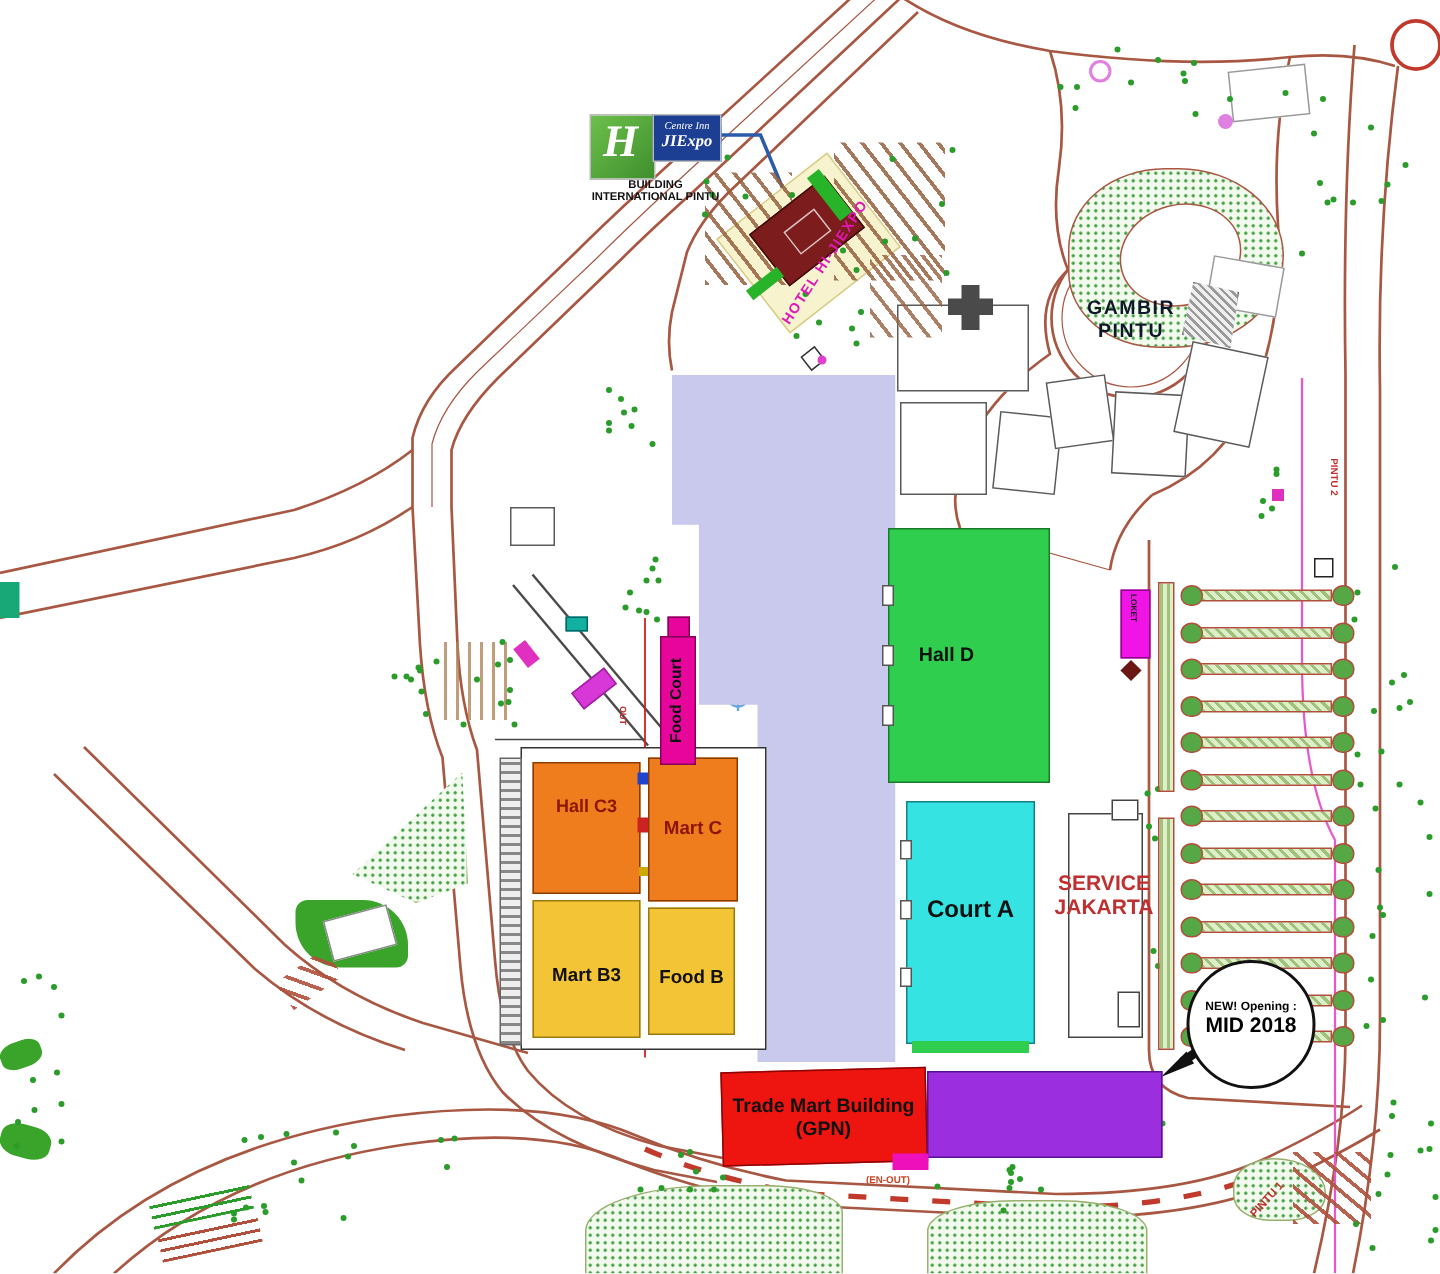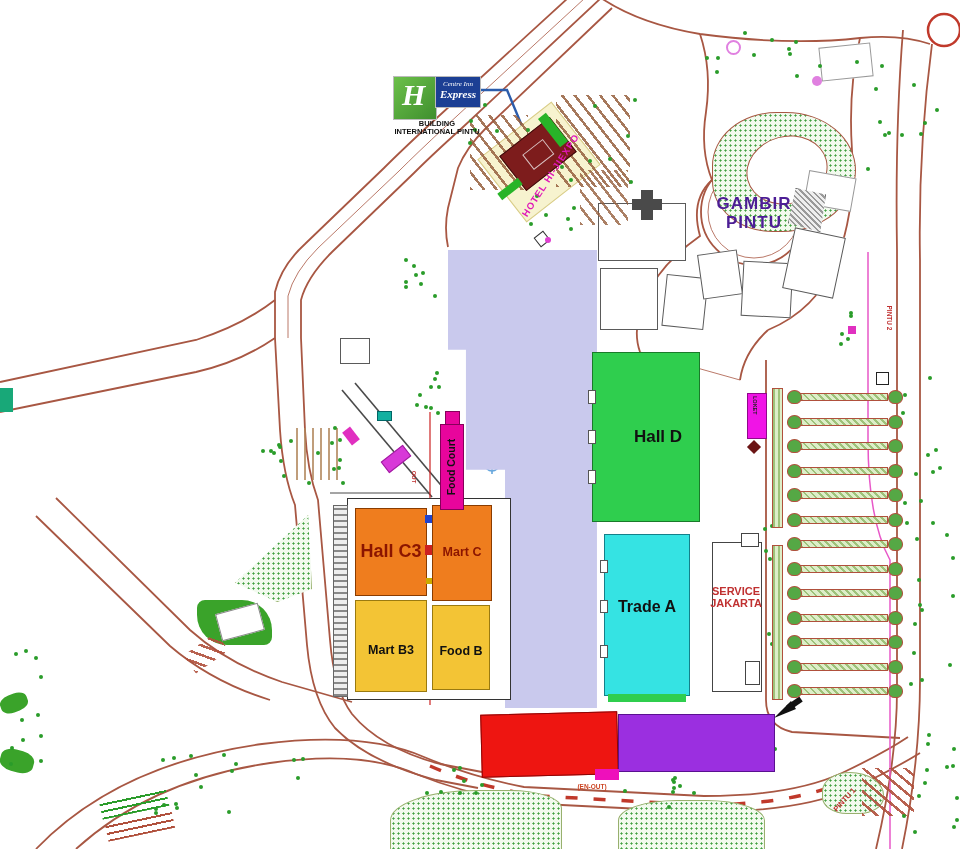--- a/index.html
+++ b/index.html
@@ -124,83 +124,91 @@
               background:repeating-linear-gradient(52deg,#96603e 0 2.5px,transparent 2.5px 10px);"></div>
   <div class="comb" style="left:580px;top:170px;width:48px;height:55px;opacity:.8;
               background:repeating-linear-gradient(52deg,#96603e 0 2.5px,transparent 2.5px 10px);"></div>
 
   <div class="abs" style="left:393px;top:76px;z-index:6;">
     <div class="abs" style="left:0;top:0;width:42px;height:42px;background:linear-gradient(135deg,#6cc04a,#3f8f2e);border:1px solid #bbb;">
       <span style="position:absolute;left:8px;top:1px;color:#fff;font-family:'Liberation Serif',serif;font-style:italic;font-weight:bold;font-size:30px;">H</span>
     </div>
     <div class="abs" style="left:42px;top:0;width:44px;height:30px;background:#1c3f94;border:1px solid #bbb;color:#fff;text-align:center;">
       <div style="font-family:'Liberation Serif',serif;font-style:italic;font-size:7px;margin-top:3px;">Centre Inn</div>
-      <div style="font-family:'Liberation Serif',serif;font-style:italic;font-weight:bold;font-size:11px;">Express</div>
+      <div style="font-family:'Liberation Serif',serif;font-style:italic;font-weight:bold;font-size:11px;">JIExpo</div>
     </div>
   </div>
   <div class="lbl" style="left:437px;top:128px;font-size:7.5px;">
     <div>BUILDING</div>
     <div>INTERNATIONAL PINTU</div>
   </div>
   <div class="abs" style="left:524px;top:210px;transform:rotate(-57deg);transform-origin:0 50%;color:#e018b8;
               font-weight:bold;font-size:9.5px;letter-spacing:1px;z-index:6;white-space:nowrap;">HOTEL HI-JIEXPO</div>
 
-  <div class="lbl" style="left:754px;top:213px;font-size:17px;color:#4c1d95;letter-spacing:1px;">
+  <div class="lbl" style="left:754px;top:213px;font-size:13px;color:#0f172a;letter-spacing:1px;">
     <div>GAMBIR</div>
     <div>PINTU</div>
   </div>
 
   <div class="bld" style="left:347px;top:498px;width:164px;height:202px;background:#fff;border:1.5px solid #333;"></div>
   <div class="comb" style="left:333px;top:505px;width:13px;height:190px;border:1px solid #666;z-index:3;
               background:repeating-linear-gradient(0deg,#888 0 2px,#eee 2px 6px);"></div>
 
   <div class="bld" style="left:592px;top:352px;width:108px;height:170px;background:#2fce4e;border:1px solid #1a7a2a;"></div>
   <div class="notch" style="left:588px;top:390px;width:8px;height:14px;"></div>
   <div class="notch" style="left:588px;top:430px;width:8px;height:14px;"></div>
   <div class="notch" style="left:588px;top:470px;width:8px;height:14px;"></div>
-  <div class="lbl" style="left:658px;top:437px;font-size:17px;">Hall D</div>
+  <div class="lbl" style="left:631px;top:437px;font-size:13px;">Hall D</div>
 
   <div class="bld" style="left:604px;top:534px;width:86px;height:162px;background:#35e3e3;border:1px solid #14808a;"></div>
   <div class="notch" style="left:600px;top:560px;width:8px;height:13px;"></div>
   <div class="notch" style="left:600px;top:600px;width:8px;height:13px;"></div>
   <div class="notch" style="left:600px;top:645px;width:8px;height:13px;"></div>
   <div class="abs" style="left:608px;top:694px;width:78px;height:8px;background:#2fce4e;z-index:3;"></div>
-  <div class="lbl" style="left:647px;top:607px;font-size:16px;">Trade A</div>
+  <div class="lbl" style="left:647px;top:607px;font-size:16px;">Court A</div>
 
   <div class="bld" style="left:712px;top:542px;width:50px;height:150px;background:#fff;border:1.5px solid #444;">
     <div class="abs" style="left:28px;top:-10px;width:16px;height:12px;background:#fff;border:1.5px solid #444;"></div>
     <div class="abs" style="left:32px;top:118px;width:13px;height:22px;background:#fff;border:1.5px solid #444;"></div>
   </div>
-  <div class="lbl" style="left:736px;top:597px;font-size:11px;color:#c03030;">
+  <div class="lbl" style="left:736px;top:597px;font-size:14px;color:#c03030;">
     <div>SERVICE</div>
     <div>JAKARTA</div>
   </div>
 
   <div class="bld" style="left:355px;top:508px;width:72px;height:88px;background:#ef7d1e;border:1px solid #8a3c00;"></div>
-  <div class="lbl" style="left:391px;top:551px;font-size:18px;color:#8b1500;">Hall C3</div>
+  <div class="lbl" style="left:391px;top:538px;font-size:12px;color:#8b1500;">Hall C3</div>
   <div class="bld" style="left:432px;top:505px;width:60px;height:96px;background:#ef7d1e;border:1px solid #8a3c00;"></div>
   <div class="lbl" style="left:462px;top:552px;font-size:12.5px;color:#8b1500;">Mart C</div>
 
   <div class="bld" style="left:355px;top:600px;width:72px;height:92px;background:#f3c435;border:1px solid #9a7a10;"></div>
   <div class="lbl" style="left:391px;top:650px;font-size:12.5px;">Mart B3</div>
   <div class="bld" style="left:432px;top:605px;width:58px;height:85px;background:#f3c435;border:1px solid #9a7a10;"></div>
   <div class="lbl" style="left:461px;top:651px;font-size:12.5px;">Food B</div>
 
   <div class="mark" style="left:425px;top:515px;width:7px;height:8px;background:#2244cc;"></div>
   <div class="mark" style="left:425px;top:545px;width:7px;height:10px;background:#cc2222;"></div>
   <div class="mark" style="left:426px;top:578px;width:6px;height:6px;background:#ccaa00;"></div>
 
   <div class="bld" style="left:440px;top:424px;width:24px;height:86px;background:#e8059c;border:1.5px solid #86005a;"></div>
   <div class="mark" style="left:445px;top:411px;width:13px;height:12px;background:#e8059c;border:1px solid #86005a;"></div>
   <div class="lbl" style="left:452px;top:467px;font-size:10.5px;transform:translate(-50%,-50%) rotate(-90deg);">Food Court</div>
 
   <div class="bld" style="left:481px;top:713px;width:137px;height:63px;background:#ee1511;border:1px solid #8a0505;transform:rotate(-1.5deg);"></div>
+  <div class="lbl" style="left:549px;top:745px;font-size:13px;">
+    <div>Trade Mart Building</div>
+    <div>(GPN)</div>
+  </div>
 
   <div class="bld" style="left:618px;top:714px;width:157px;height:58px;background:#9b2fe0;border:1px solid #5a1090;"></div>
 
+  <div class="abs" style="left:791px;top:640px;width:82px;height:82px;background:#fff;border:2.5px solid #111;border-radius:50%;z-index:6;text-align:center;">
+    <div style="font-weight:bold;font-size:8px;margin-top:24px;">NEW! Opening :</div>
+    <div style="font-weight:bold;font-size:14px;">MID 2018</div>
+  </div>
 
   <div class="lbl" style="left:889px;top:318px;font-size:6.5px;color:#c03030;transform:translate(-50%,-50%) rotate(90deg);">PINTU 2</div>
   <div class="lbl" style="left:845px;top:800px;font-size:7.5px;color:#c03030;transform:translate(-50%,-50%) rotate(-48deg);">PINTU 1</div>
   <div class="lbl" style="left:592px;top:787px;font-size:6.5px;color:#cc4422;">(EN-OUT)</div>
   <div class="lbl" style="left:414px;top:477px;font-size:6px;color:#c03030;transform:translate(-50%,-50%) rotate(90deg);">OUT</div>
 
   <div class="mark" style="left:747px;top:393px;width:18px;height:44px;background:#f014e6;border:1px solid #90088a;">
     <span style="position:absolute;left:4px;top:2px;writing-mode:vertical-rl;font-size:5.5px;font-weight:bold;color:#222;">LOKET</span>
   </div>
   <div class="mark" style="left:749px;top:442px;width:10px;height:10px;background:#6b1515;transform:rotate(45deg);"></div>

